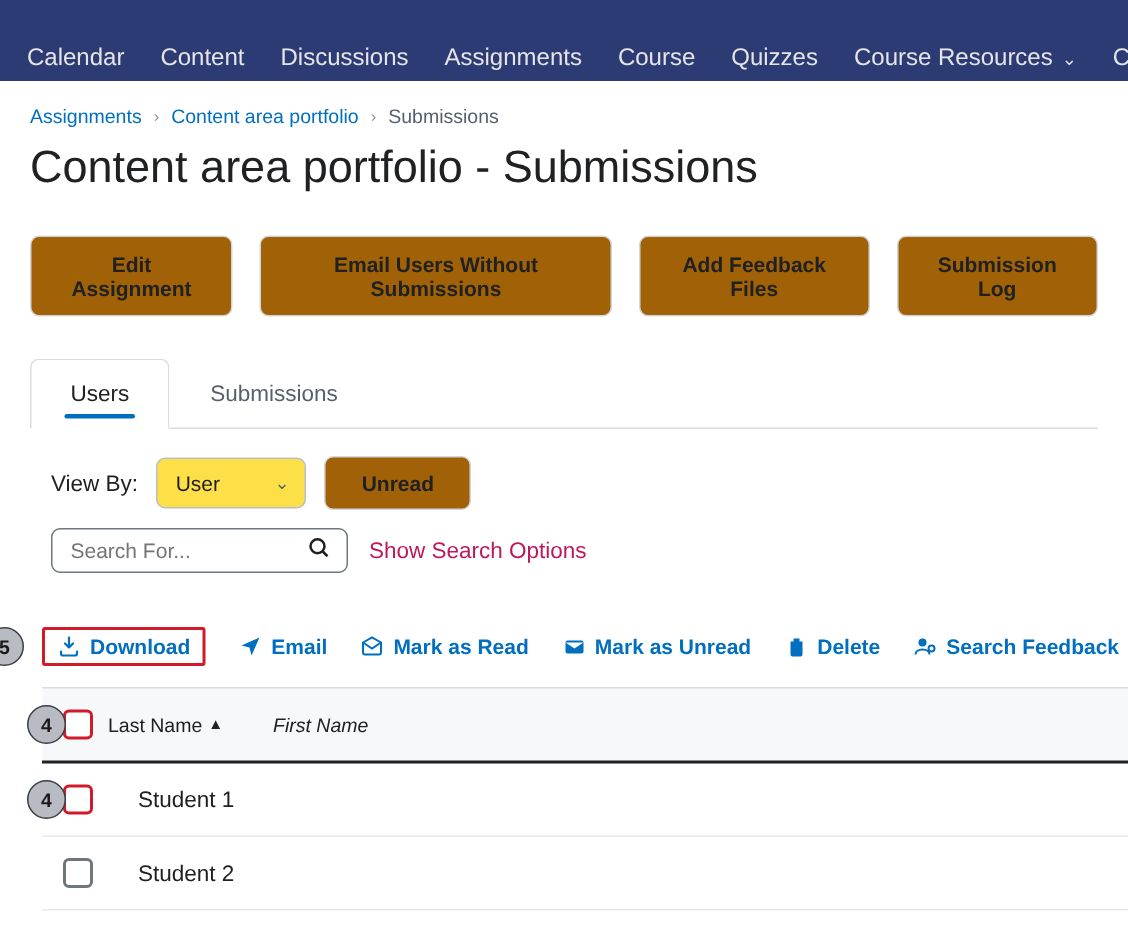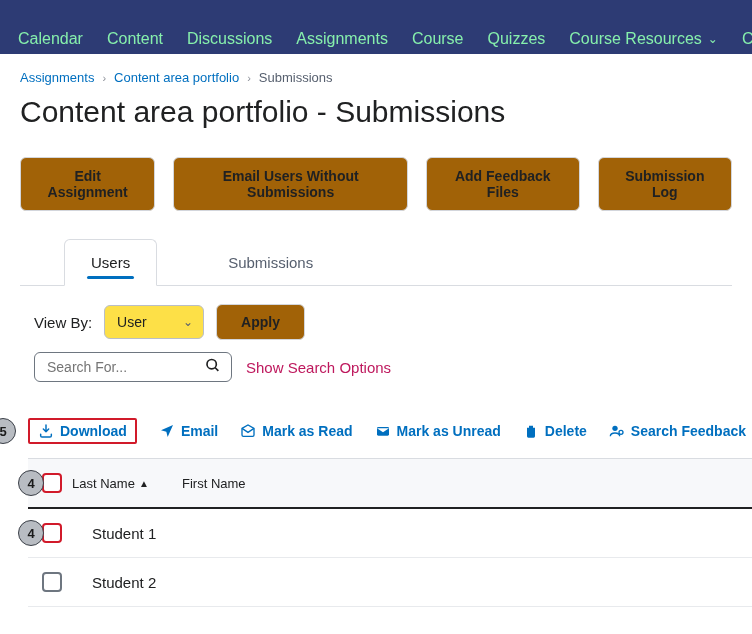--- a/index.html
+++ b/index.html
@@ -16,21 +16,21 @@
     background: #2d3b74;
     color: #fff;
     height: 54px;
     display: flex;
     align-items: center;
     padding: 0 6px;
   }
   .navbar-item {
     padding: 0 12px;
     font-size: 16px;
-    color: #86efac;
+    color: #e5e5e5;
     cursor: pointer;
     display: flex;
     align-items: center;
     white-space: nowrap;
     margin-top: 24px;
   }
   .navbar-item .chev {
     margin-left: 6px;
     font-size: 12px;
   }
@@ -71,21 +71,20 @@
     border-bottom: 1px solid #d9dce1;
   }
   .tab {
     padding: 14px 26px;
     font-size: 15px;
     color: #565f6e;
     border: 1px solid transparent;
     border-bottom: none;
     cursor: pointer;
     position: relative;
-    margin-left: 44px;
   }
   .tab.active {
     color: #202122;
     border-color: #d9dce1;
     border-bottom: 1px solid #fff;
     background: #fff;
     border-radius: 6px 6px 0 0;
     margin-bottom: -1px;
   }
   .tab.active::after {
@@ -207,21 +206,21 @@
   .chk {
     width: 20px;
     height: 20px;
     border: 2px solid #6e7680;
     border-radius: 4px;
     cursor: pointer;
     background: #fff;
   }
   .chk.red { border-color: #d11a2a; }
   .col-last { width: 110px; font-size: 13px; color: #202122; display: flex; align-items: center; gap: 4px; }
-  .col-first { font-size: 13px; color: #202122; }
+  .col-first { font-size: 13px; color: #202122; font-style: italic; }
   .sort-arrow { font-size: 10px; color: #202122; }
   .student-name { font-size: 15px; color: #202122; padding-left: 20px; }
   .row-marker {
     position: absolute;
     left: -10px;
     width: 26px;
     height: 26px;
     border-radius: 50%;
     background: #b8bcc2;
     border: 1.5px solid #3a3f47;
@@ -273,21 +272,21 @@
     <div class="tab active">Users</div>
     <div class="tab">Submissions</div>
   </div>
 
   <div class="filter-row">
     <span class="filter-label">View By:</span>
     <div class="select-wrap">
       <span>User</span>
       <span class="chev">⌄</span>
     </div>
-    <button class="btn-grey" style="padding:9px 24px;">Apply</button>
+    <button class="btn-grey" style="padding:9px 24px;">Unread</button>
   </div>
 
   <div class="search-row">
     <div class="search-box">
       <input type="text" placeholder="Search For..." style="">
       <span class="mag">
         <svg width="16" height="16" viewBox="0 0 24 24" fill="none" stroke="#202122" stroke-width="2.5">
             <circle cx="10" cy="10" r="7"></circle>
             <line x1="20" y1="20" x2="15" y2="15"></line>
           </svg>

